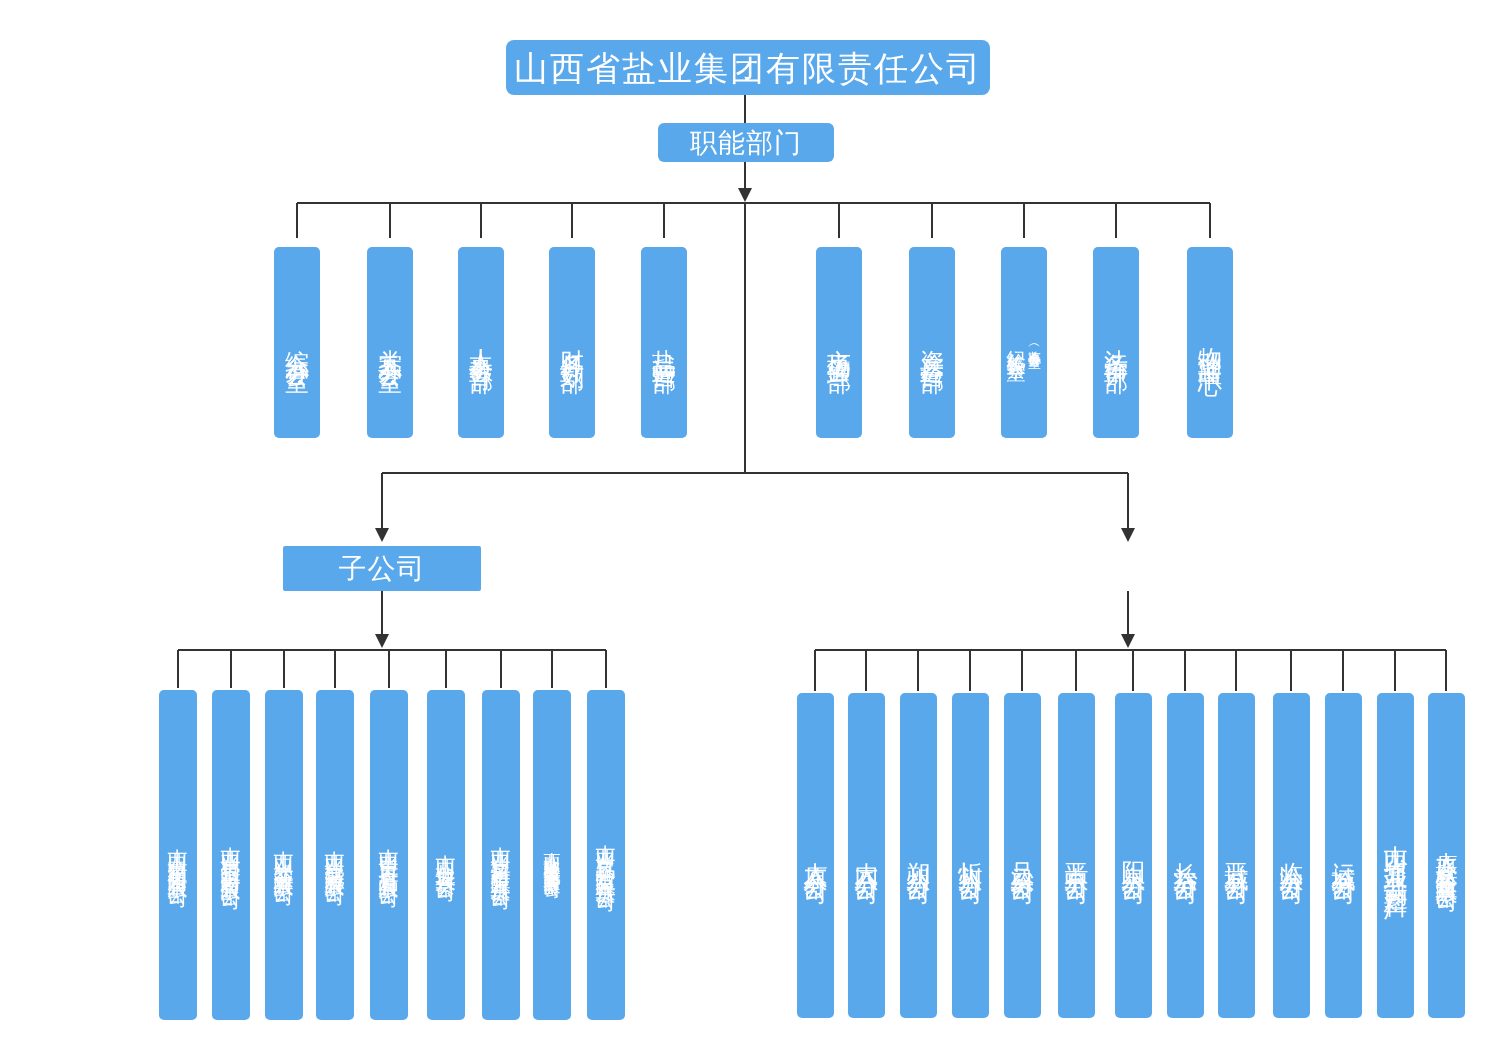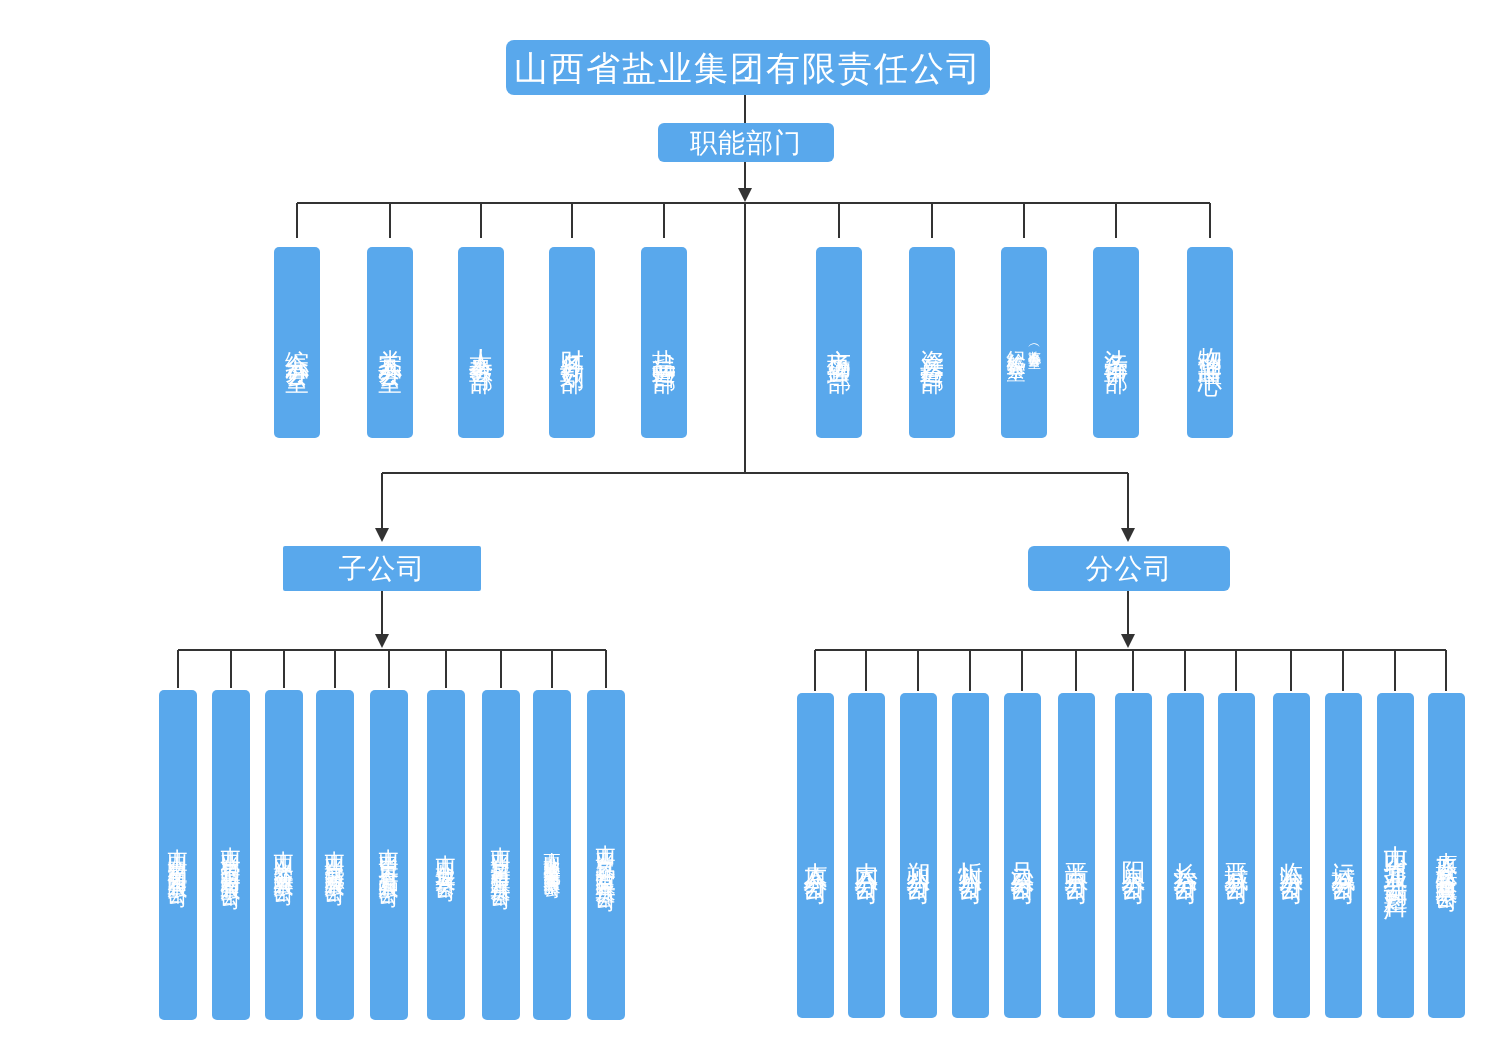--- a/index.html
+++ b/index.html
@@ -127,23 +127,20 @@
 
   <div class="node root">
     <span class="htext">山西省盐业集团有限责任公司</span>
   </div>
   <div class="node funchd">
     <span class="htext">职能部门</span>
   </div>
   <div class="node subhd">
     <span class="htext">子公司</span>
   </div>
-  <div class="node brhd">
-    <span class="htext">分公司</span>
-  </div>
 
   <div class="node dept d1">
     <span class="vtext">综合办公室</span>
   </div>
   <div class="node dept d2">
     <span class="vtext">党委办公室</span>
   </div>
   <div class="node dept d3">
     <span class="vtext">人事教育部</span>
   </div>

